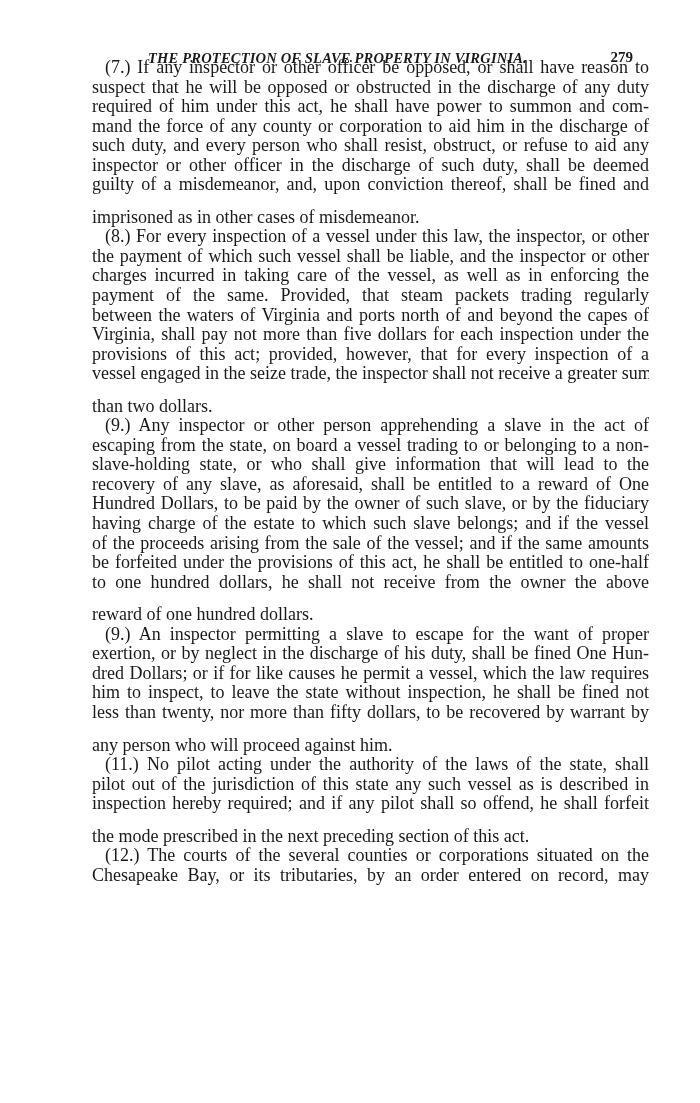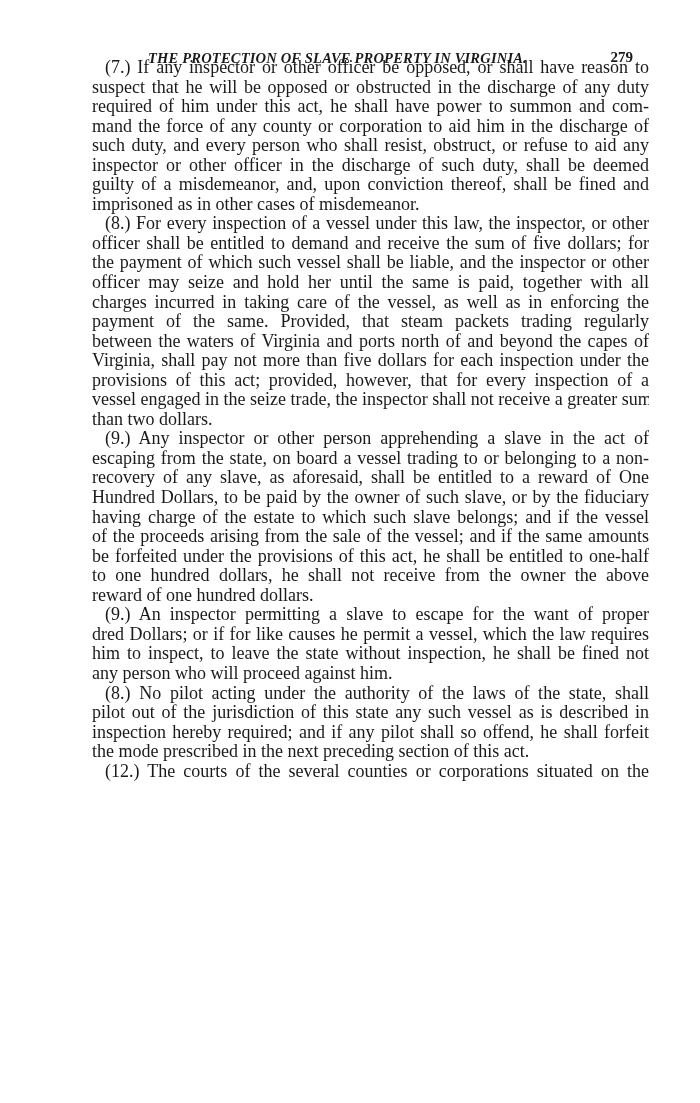--- a/index.html
+++ b/index.html
@@ -7,21 +7,21 @@
          font-family: "Liberation Serif", "DejaVu Serif", serif; color: #1a1a1a; }
   .page { position: absolute; left: 0; top: 0; width: 700px; height: 876px; padding-left: 15px; }
   .running-head { position: absolute; top: 50px; left: 92px; width: 557px; height: 22px; }
   .running-title { position: absolute; left: 56px; top: 0; font-style: italic; font-weight: bold;
                    font-size: 14.5px; letter-spacing: 0.2px; white-space: nowrap; }
   .page-number { position: absolute; right: 16px; top: -1px; font-weight: bold; font-size: 15px; }
   .body { position: absolute; top: 58px; left: 92px; width: 557px; font-size: 18px; }
   .line { height: 19.55px; line-height: 19.55px; white-space: nowrap; text-align: justify;
           text-align-last: justify; overflow: hidden; }
   .line.indent { padding-left: 13px; }
-  .line.last { text-align-last: left; }
+  .line.last { text-align-last: left; margin-top: 13px; }
 </style>
 </head>
 <body>
 
 <div class="page">
   <div class="running-head">
     <span class="running-title">THE PROTECTION OF SLAVE PROPERTY IN VIRGINIA.</span>
     <span class="page-number">279</span>
   </div>
 
@@ -33,55 +33,57 @@
       <div class="line">required of him under this act, he shall have power to summon and com-</div>
       <div class="line">mand the force of any county or corporation to aid him in the discharge of</div>
       <div class="line">such duty, and every person who shall resist, obstruct, or refuse to aid any</div>
       <div class="line">inspector or other officer in the discharge of such duty, shall be deemed</div>
       <div class="line">guilty of a misdemeanor, and, upon conviction thereof, shall be fined and</div>
       <div class="line last">imprisoned as in other cases of misdemeanor.</div>
     </div>
 
     <div>
       <div class="line indent">(8.) For every inspection of a vessel under this law, the inspector, or other</div>
-      <div class="line">officer shall be entitled to demand and receive the sum of five dollars; for</div>
       <div class="line">the payment of which such vessel shall be liable, and the inspector or other</div>
-      <div class="line">officer may seize and hold her until the same is paid, together with all</div>
       <div class="line">charges incurred in taking care of the vessel, as well as in enforcing the</div>
       <div class="line">payment of the same. Provided, that steam packets trading regularly</div>
       <div class="line">between the waters of Virginia and ports north of and beyond the capes of</div>
       <div class="line">Virginia, shall pay not more than five dollars for each inspection under the</div>
       <div class="line">provisions of this act; provided, however, that for every inspection of a</div>
       <div class="line">vessel engaged in the seize trade, the inspector shall not receive a greater sum</div>
       <div class="line last">than two dollars.</div>
     </div>
 
     <div>
       <div class="line indent">(9.) Any inspector or other person apprehending a slave in the act of</div>
       <div class="line">escaping from the state, on board a vessel trading to or belonging to a non-</div>
+      <div class="line">slave-holding state, or who shall give information that will lead to the</div>
       <div class="line">recovery of any slave, as aforesaid, shall be entitled to a reward of One</div>
       <div class="line">Hundred Dollars, to be paid by the owner of such slave, or by the fiduciary</div>
       <div class="line">having charge of the estate to which such slave belongs; and if the vessel</div>
       <div class="line">of the proceeds arising from the sale of the vessel; and if the same amounts</div>
       <div class="line">be forfeited under the provisions of this act, he shall be entitled to one-half</div>
       <div class="line">to one hundred dollars, he shall not receive from the owner the above</div>
       <div class="line last">reward of one hundred dollars.</div>
     </div>
 
     <div>
       <div class="line indent">(9.) An inspector permitting a slave to escape for the want of proper</div>
+      <div class="line">exertion, or by neglect in the discharge of his duty, shall be fined One Hun-</div>
       <div class="line">dred Dollars; or if for like causes he permit a vessel, which the law requires</div>
       <div class="line">him to inspect, to leave the state without inspection, he shall be fined not</div>
+      <div class="line">less than twenty, nor more than fifty dollars, to be recovered by warrant by</div>
       <div class="line last">any person who will proceed against him.</div>
     </div>
 
     <div>
-      <div class="line indent">(8.) No pilot acting under the authority of the laws of the state, shall</div>
+      <div class="line indent">(11.) No pilot acting under the authority of the laws of the state, shall</div>
       <div class="line">pilot out of the jurisdiction of this state any such vessel as is described in</div>
       <div class="line">inspection hereby required; and if any pilot shall so offend, he shall forfeit</div>
       <div class="line last">the mode prescribed in the next preceding section of this act.</div>
     </div>
 
     <div>
       <div class="line indent">(12.) The courts of the several counties or corporations situated on the</div>
+      <div class="line">Chesapeake Bay, or its tributaries, by an order entered on record, may</div>
     </div>
   </div>
 </div>
 
 </body></html>

